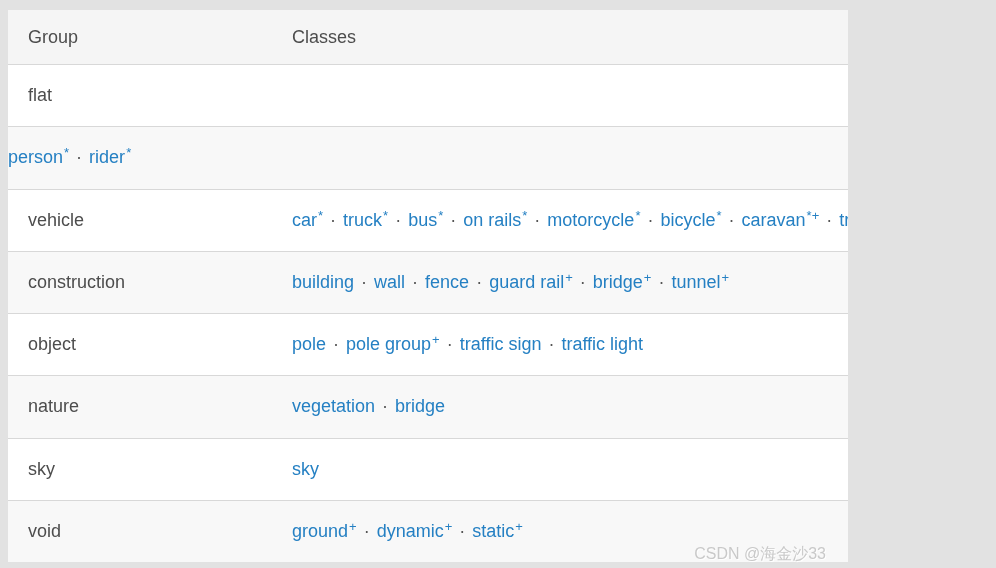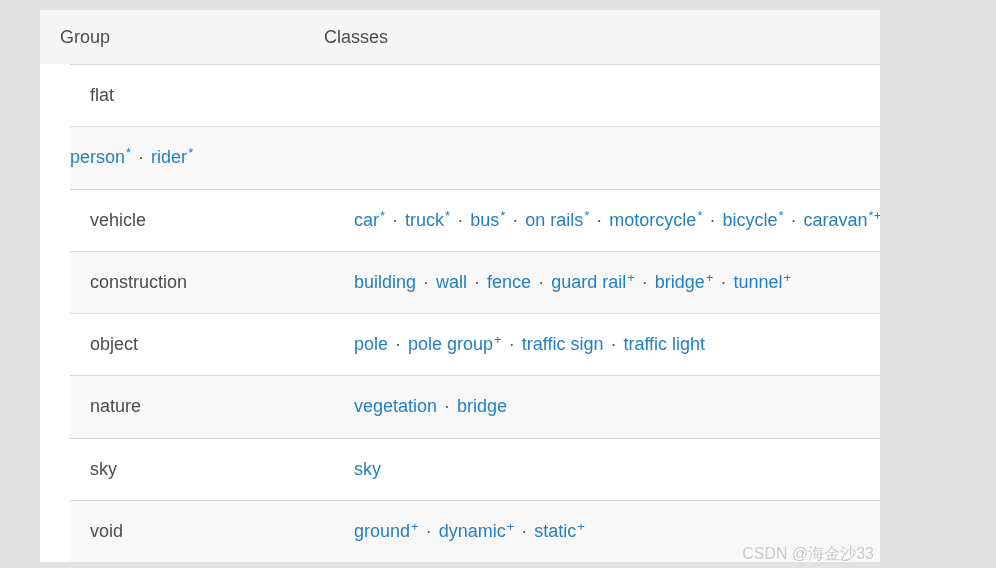--- a/index.html
+++ b/index.html
@@ -8,35 +8,34 @@
     font-family:"Liberation Sans","DejaVu Sans",sans-serif;
     width:996px;height:568px;overflow:hidden;
   }
   .page{
     position:relative;
     box-sizing:border-box;
     width:852px;height:568px;
     padding:10px 4px 6px 8px;
     display:flex;flex-direction:column;
     background:var(--margin-bg,#e2e2e2);
-    margin-left:32px;
   }
   .tbl{
     flex:1;display:flex;flex-direction:column;overflow:hidden;
     background:#ffffff;
   }
   .row{
     display:flex;align-items:center;
     box-sizing:border-box;
   }
   .row.header{
     flex:0 0 54px;
     background:var(--header-bg,#f5f5f5);
   }
-  .tbody{flex:1;display:flex;flex-direction:column;overflow:hidden;padding-left:30px;}
+  .tbody{flex:1;display:flex;flex-direction:column;overflow:hidden;}
   .tbody .row{
     flex:1 1 0;
     background:#ffffff;
     border-top:1px solid var(--border,#d8d8d8);
   }
   .tbody .row:nth-child(even){background:var(--stripe,#f8f8f8);}
   .group-cell,.th-group{
     flex:0 0 284px;width:284px;box-sizing:border-box;
     padding-left:20px;
     font-size:18px;color:var(--text,#4d4d4d);
@@ -51,21 +50,21 @@
     text-decoration:none;cursor:pointer;
   }
   .sep{color:var(--dot,#555555);margin:0 7px;}
   .sup{
     font-size:13px;line-height:0;
     position:relative;top:-6px;margin-left:1px;
     letter-spacing:0;
   }
   .watermark{
     position:absolute;
-    right:10px;bottom:3px;
+    right:26px;bottom:3px;
     font-size:16px;
     color:var(--watermark,#c9c9c9);
     text-shadow:1px 1px 0 rgba(255,255,255,0.9);
     pointer-events:none;
   }
 </style>
 </head>
 <body>
 
 <div class="page">

